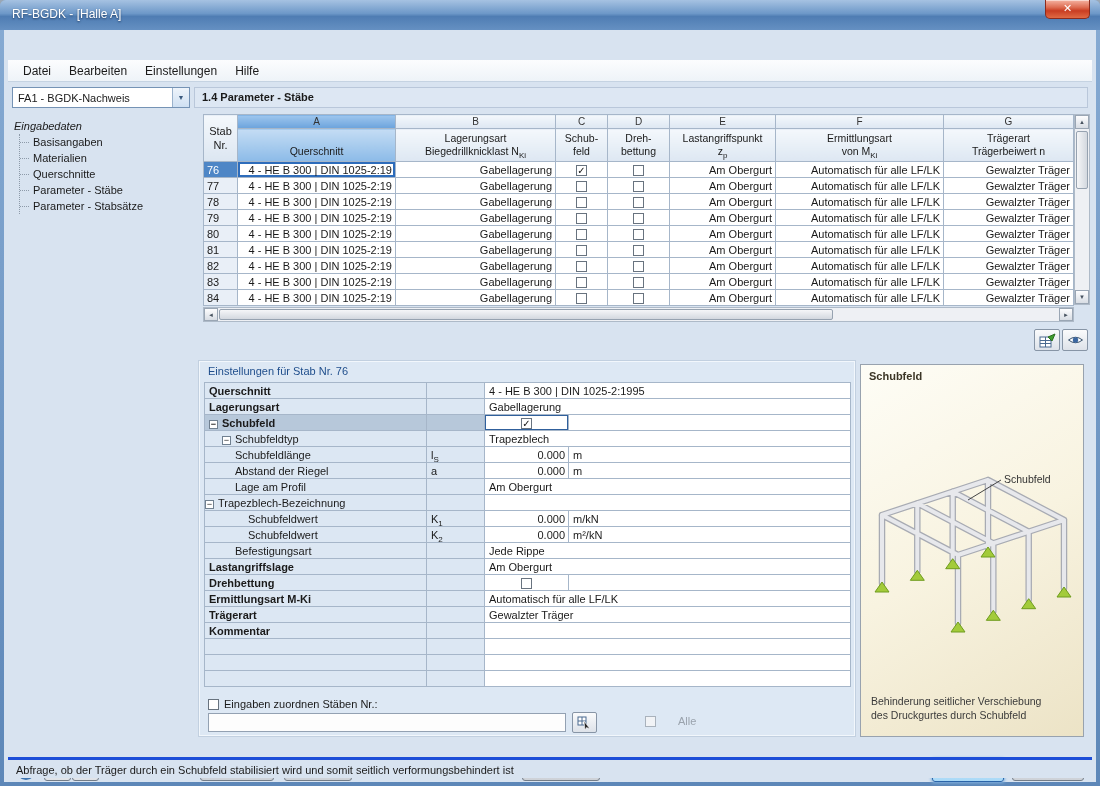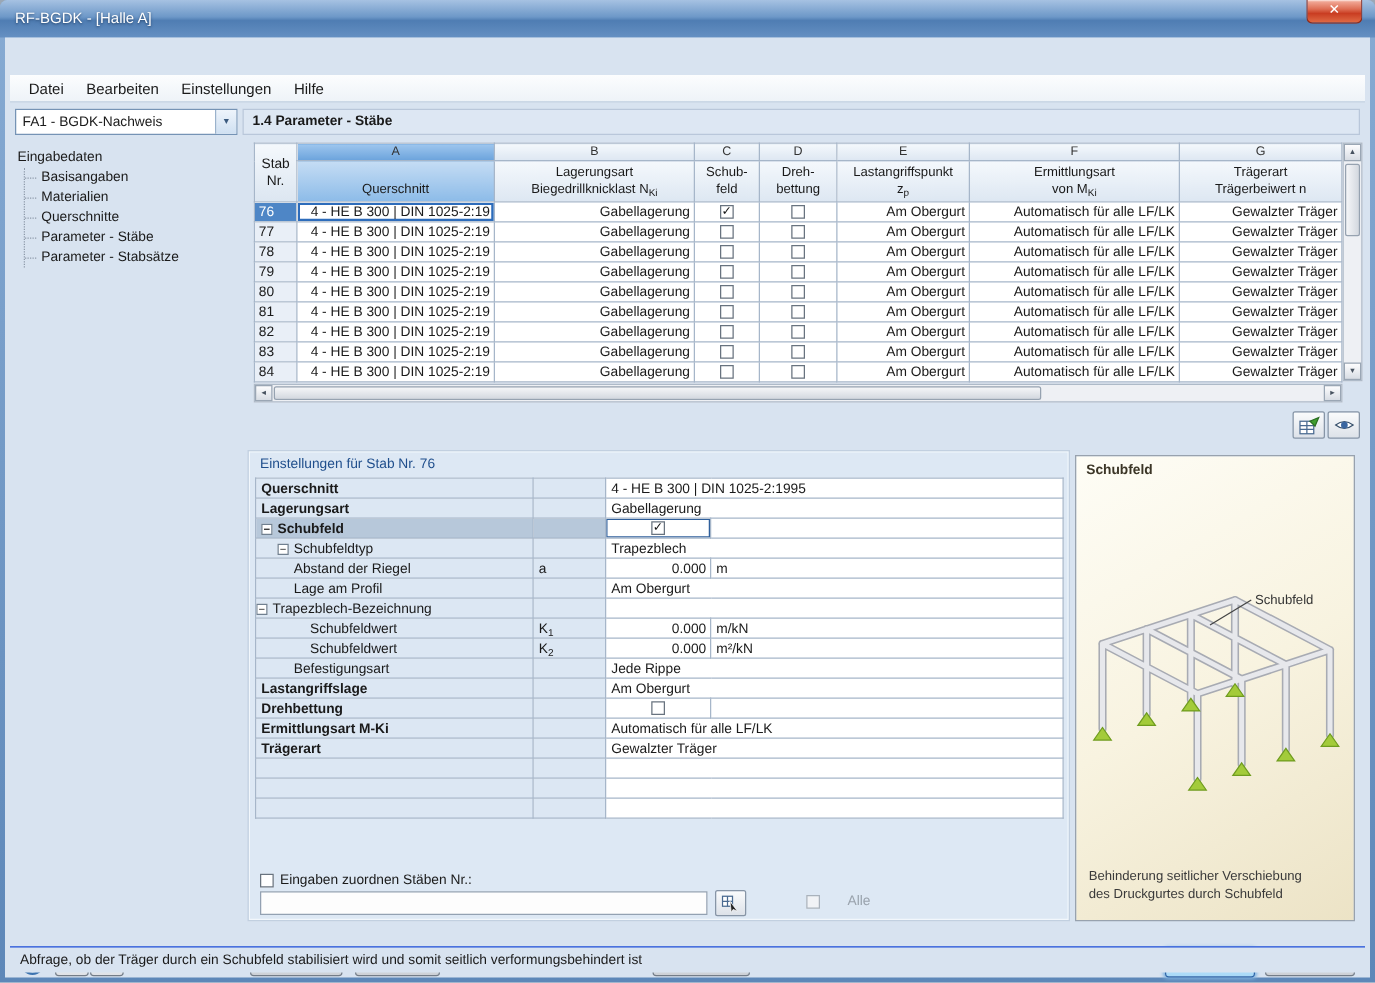--- a/index.html
+++ b/index.html
@@ -10,21 +10,21 @@
 .title{position:absolute;left:12px;top:7px;color:#fff;font-size:12px;text-shadow:0 1px 2px rgba(10,30,60,.65);}
 .closebtn{position:absolute;top:0;right:10px;width:45px;height:19px;border:1px solid #8c2b1d;border-top:none;border-radius:0 0 5px 5px;background:linear-gradient(180deg,#f5b3a2,#de6e54 40%,#c93d22 60%,#e06a44);color:#fff;text-align:center;line-height:17px;font-size:11px;font-weight:bold;box-shadow:inset 0 1px 0 rgba(255,255,255,.5);cursor:pointer;}
 .client{position:absolute;left:4px;right:4px;top:30px;bottom:4px;background:#d8e3f0;}
 .menubar{position:absolute;left:4px;right:4px;top:30px;height:22px;background:linear-gradient(#fcfdfe,#eef3f8);border-bottom:1px solid #c5d3e2;display:flex;align-items:center;padding-left:6px;}
 .menuitem{padding:3px 9px;font-size:12px;cursor:default;}
 .combo{position:absolute;left:8px;top:57px;width:178px;height:21px;background:#fff;border:1px solid #7593b5;display:flex;align-items:center;}
 .combo-label{flex:1;padding-left:5px;white-space:nowrap;overflow:hidden;}
 .combo-btn{width:17px;height:100%;background:linear-gradient(#eef4fb,#cfe0f2);border-left:1px solid #9ab2cc;font-size:7px;display:flex;align-items:center;justify-content:center;color:#3a5a7e;}
 .sectiontitle{position:absolute;left:190px;top:57px;right:8px;height:21px;background:#dde7f3;border:1px solid #b9c7da;line-height:19px;padding-left:7px;font-weight:bold;}
 .sidebar{position:absolute;left:8px;top:88px;width:178px;}
-.treeroot{height:16px;line-height:16px;padding-left:2px;}
+.treeroot{height:16px;line-height:16px;padding-left:2px;font-style:italic;}
 .treechildren{margin-left:7px;border-left:1px dotted #8d9aa9;}
 .treeitem{position:relative;height:16px;line-height:16px;padding-left:13px;cursor:default;}
 .treeitem::before{content:"";position:absolute;left:0;top:8px;width:9px;border-top:1px dotted #8d9aa9;}
 .tablewrap{position:absolute;left:199px;top:84px;width:887px;height:212px;}
 .ptable{position:absolute;left:0;top:0;border-collapse:collapse;table-layout:fixed;background:#fff;}
 .ptable th,.ptable td{border:1px solid #a6b6c9;overflow:hidden;white-space:nowrap;}
 .corner{background:linear-gradient(#f4f8fc,#dce6f1);font-weight:normal;font-size:11px;line-height:1.3;}
 th.letter{height:14px;background:linear-gradient(#f4f8fc,#dde7f2);font-weight:normal;font-size:10px;color:#333;}
 th.letter.sel{background:linear-gradient(#9ec6ee,#6ba3dc);}
 th.chead{height:33px;background:linear-gradient(#f4f8fc,#dde7f2);font-weight:normal;vertical-align:bottom;padding:1px 2px 2px;font-size:10.5px;line-height:1.3;}
@@ -69,21 +69,21 @@
 .pickbtn{position:absolute;left:373px;top:351px;width:25px;height:21px;border:1px solid #8795a6;border-radius:2px;background:linear-gradient(#fafbfc,#dde2e9);display:flex;align-items:center;justify-content:center;cursor:pointer;}
 .allechk{position:absolute;left:446px;top:354px;display:flex;align-items:center;gap:22px;color:#9aa3ad;}
 .infopanel{position:absolute;left:856px;top:334px;width:224px;height:373px;border:1px solid #98a2ae;background:linear-gradient(150deg,#fefdf6 0%,#f8f3e0 50%,#ece3c6 100%);}
 .infotitle{position:absolute;left:8px;top:5px;font-weight:bold;color:#3b3526;}
 .infosvg{position:absolute;left:5px;top:22px;}
 .infocaption{position:absolute;left:10px;bottom:13px;font-size:10.5px;color:#3a3a3a;line-height:1.4;}
 .btn{position:absolute;height:21px;border:1px solid #747d88;border-radius:3px;background:linear-gradient(#f6f7f8,#e9ebee 45%,#d8dbe0 55%,#cdd1d7);font-size:11px;text-align:center;line-height:19px;cursor:pointer;}
 .btn.primary{height:23px;line-height:21px;border-color:#2b65a9;box-shadow:0 0 3px 1px #7fb2e0;background:linear-gradient(#eaf6fd,#d1ecfc 45%,#b6e0fa 55%,#a9d9f7);}
 .helpbtn{position:absolute;left:12px;top:730px;width:20px;height:20px;border-radius:50%;border:2px solid #3e74b0;background:#f4f9ff;color:#2d62a0;font-weight:bold;text-align:center;line-height:16px;font-size:12px;cursor:pointer;}
 .smallbtn{position:absolute;top:730px;width:27px;height:21px;border:1px solid #747d88;border-radius:3px;background:linear-gradient(#f6f7f8,#dfe2e7);display:flex;align-items:center;justify-content:center;cursor:pointer;}
-.statusbar{position:absolute;left:4px;right:4px;bottom:4px;height:21px;border-top:1px solid #1d4ed8;background:#d8e3f0;line-height:20px;padding-left:8px;}
+.statusbar{position:absolute;left:4px;right:4px;bottom:4px;height:21px;border-top:3px solid #1d4ed8;background:#d8e3f0;line-height:20px;padding-left:8px;}
 </style>
 </head>
 <body>
 
 <div class="window">
   <div class="titlebar">
     <span class="title">RF-BGDK - [Halle A]</span>
     <div class="closebtn">✕</div>
   </div>
   <div class="client">
@@ -313,20 +313,26 @@
               <td class="sym"></td>
               <td class="vcb fc"><span class="cb on">✓</span></td>
               <td class="unit"></td>
             </tr>
             <tr>
               <td class="lab" style="padding-left: 17px;"><span class="exp">−</span><span>Schubfeldtyp</span></td>
               <td class="sym"></td>
               <td class="vtext" colspan="2">Trapezblech</td>
             </tr>
             <tr>
+              <td class="lab" style="padding-left: 30px;"><span>Schubfeldlänge</span></td>
+              <td class="sym"><span>l</span><sub>S</sub></td>
+              <td class="vnum">0.000</td>
+              <td class="unit">m</td>
+            </tr>
+            <tr>
               <td class="lab" style="padding-left: 30px;"><span>Abstand der Riegel</span></td>
               <td class="sym"><span>a</span></td>
               <td class="vnum">0.000</td>
               <td class="unit">m</td>
             </tr>
             <tr>
               <td class="lab" style="padding-left: 30px;"><span>Lage am Profil</span></td>
               <td class="sym"></td>
               <td class="vtext" colspan="2">Am Obergurt</td>
             </tr>
@@ -365,20 +371,25 @@
             </tr>
             <tr>
               <td class="lab b" style="padding-left: 4px;"><span>Ermittlungsart M-Ki</span></td>
               <td class="sym"></td>
               <td class="vtext" colspan="2">Automatisch für alle LF/LK</td>
             </tr>
             <tr>
               <td class="lab b" style="padding-left: 4px;"><span>Trägerart</span></td>
               <td class="sym"></td>
               <td class="vtext" colspan="2">Gewalzter Träger</td>
+            </tr>
+            <tr>
+              <td class="lab b" style="padding-left: 4px;"><span>Kommentar</span></td>
+              <td class="sym"></td>
+              <td class="vtext" colspan="2"></td>
             </tr>
             <tr>
               <td class="lab" style="padding-left: 4px;"><span></span></td>
               <td class="sym"></td>
               <td class="vtext" colspan="2"></td>
             </tr>
             <tr>
               <td class="lab" style="padding-left: 4px;"><span></span></td>
               <td class="sym"></td>
               <td class="vtext" colspan="2"></td>

